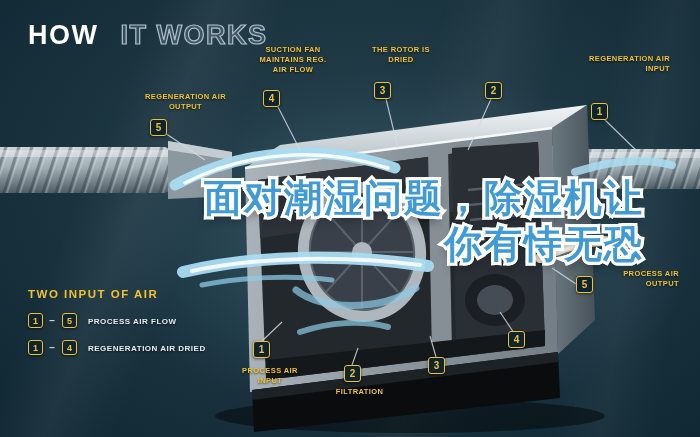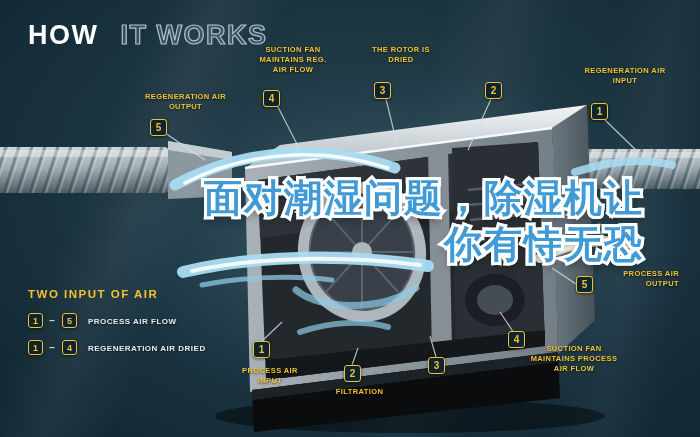--- a/index.html
+++ b/index.html
@@ -37,21 +37,21 @@
   .badge { position:absolute; width:17px; height:17px; background:#0e2430;
         border:1.6px solid #f2c230; border-radius:3px; color:#f2c230;
         font-size:10px; font-weight:bold; display:flex; align-items:center; justify-content:center;
         box-shadow:0 1px 3px rgba(0,0,0,0.55); z-index:5; }
 
   
   .l0 { left:138px; top:84px;  width:95px;margin-top:8px; }
   .l1 { left:252px; top:45px;  width:82px; }
   .l2 { left:362px; top:45px;  width:78px; }
   .l3 { left:472px; top:45px;  width:94px; }
-  .l4 { left:580px; top:66px;  width:90px; }
+  .l4 { left:580px; top:54px;  width:90px;text-align:right; }
   .l5 { left:601px; top:269px; width:78px; text-align:right; }
   .l6 { left:526px; top:344px; width:96px; }
   .l7 { left:418px; top:380px; width:108px; }
   .l8 { left:322px; top:387px; width:75px; }
   .l9 { left:232px; top:366px; width:76px; }
   
   .b0 { left:150px; top:119px; }
   .b1 { left:263px; top:90px; }
   .b2 { left:374px; top:82px; }
   .b3 { left:485px; top:82px; }
@@ -207,21 +207,20 @@
   <div class="title">
     <span class="solid">HOW</span>
     <span class="hollow">IT WORKS</span>
   </div>
 
   <div class="callout-label l0">REGENERATION AIR OUTPUT</div>
   <div class="callout-label l1">SUCTION FAN MAINTAINS REG. AIR FLOW</div>
   <div class="callout-label l2">THE ROTOR IS DRIED</div>
   <div class="callout-label l4">REGENERATION AIR INPUT</div>
   <div class="callout-label l5">PROCESS AIR OUTPUT</div>
-  <div class="callout-label l6">SUCTION FAN MAINTAINS PROCESS AIR FLOW</div>
   <div class="callout-label l8">FILTRATION</div>
   <div class="callout-label l9">PROCESS AIR INPUT</div>
 
   <div class="badge b0">5</div>
   <div class="badge b1">4</div>
   <div class="badge b2">3</div>
   <div class="badge b3">2</div>
   <div class="badge b4">1</div>
   <div class="badge b5">5</div>
   <div class="badge b6">4</div>

